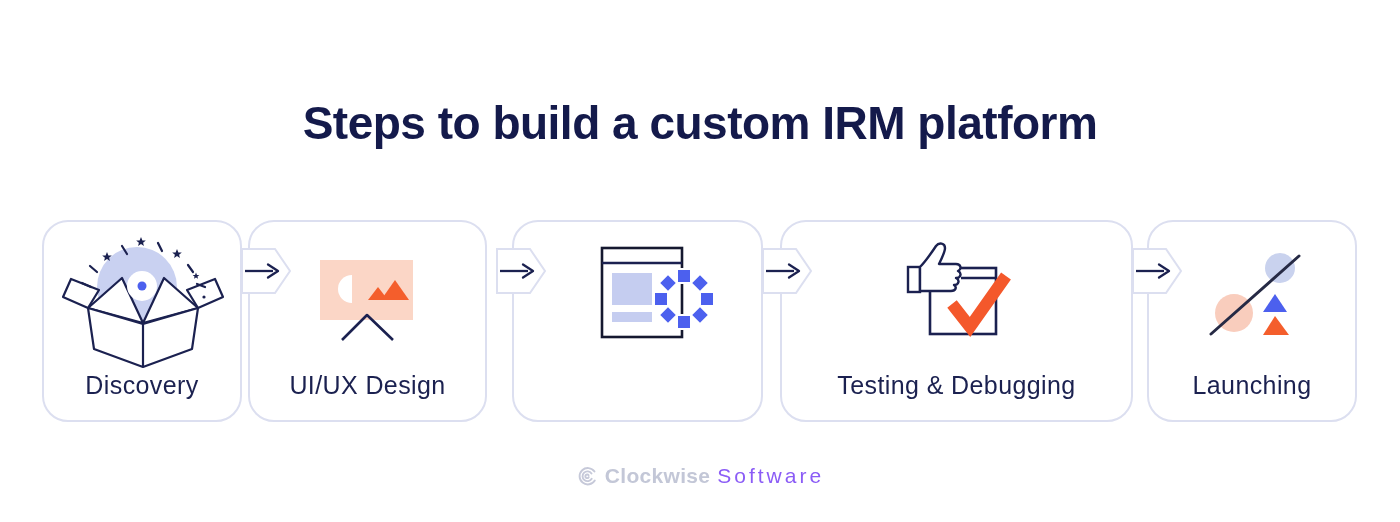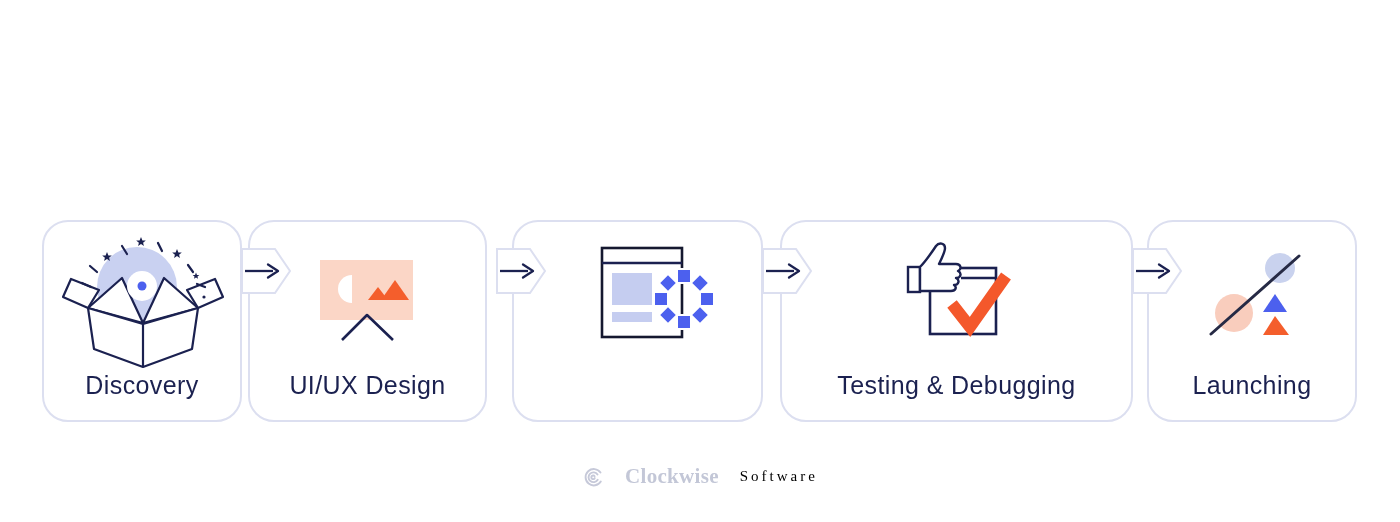--- a/index.html
+++ b/index.html
@@ -12,29 +12,30 @@
   .c1{left:42px;width:200px}
   .c2{left:248px;width:239px}
   .c3{left:512px;width:251px}
   .c4{left:780px;width:353px}
   .c5{left:1147px;width:210px}
   .card .icon{position:absolute;left:-2px;top:-2px;width:calc(100% + 4px);height:202px;}
   .step-label{position:absolute;bottom:20px;left:0;width:100%;text-align:center;
         font-weight:300;font-size:25px;letter-spacing:.4px;color:#1b2150;}
   .connectors{position:absolute;left:0;top:0;width:1400px;height:522px;pointer-events:none;}
   .footer{position:absolute;top:464px;left:0;width:100%;display:flex;
-          justify-content:center;align-items:center;gap:21px;font-family:Liberation Serif, serif;}
+          justify-content:center;align-items:center;gap:7px;}
   .brand-bold{font-weight:700;font-size:21px;color:#c3c7d7;letter-spacing:.3px;}
-  .brand-light{font-weight:300;font-size:15px;color:#000000;letter-spacing:3px;}
+  .brand-light{font-weight:300;font-size:21px;color:#8b5cf6;letter-spacing:3px;}
 </style>
 </head>
 <body>
 
 <div class="stage">
 
+  <div class="title">Steps to build a custom IRM platform</div>
 
   <div class="card c1">
     <svg class="icon" viewBox="0 0 200 202">
       <defs>
           <path id="st" d="M0,-5 L1.4,-1.6 L4.8,-1.6 L2.1,0.7 L2.9,4.1 L0,2 L-2.9,4.1 L-2.1,0.7 L-4.8,-1.6 L-1.4,-1.6 Z"></path>
         </defs>
       <circle cx="95" cy="67" r="40" fill="#c9d1f1"></circle>
       <path d="M46,88 L80,58 L101,103 Z" fill="#fff" stroke="#1b2150" stroke-width="2.2" stroke-linejoin="round"></path>
       <path d="M156,88 L122,58 L101,103 Z" fill="#fff" stroke="#1b2150" stroke-width="2.2" stroke-linejoin="round"></path>
       <path d="M46,88 L21,77 L29,59 L57,70 Z" fill="#fff" stroke="#1b2150" stroke-width="2.2" stroke-linejoin="round"></path>

